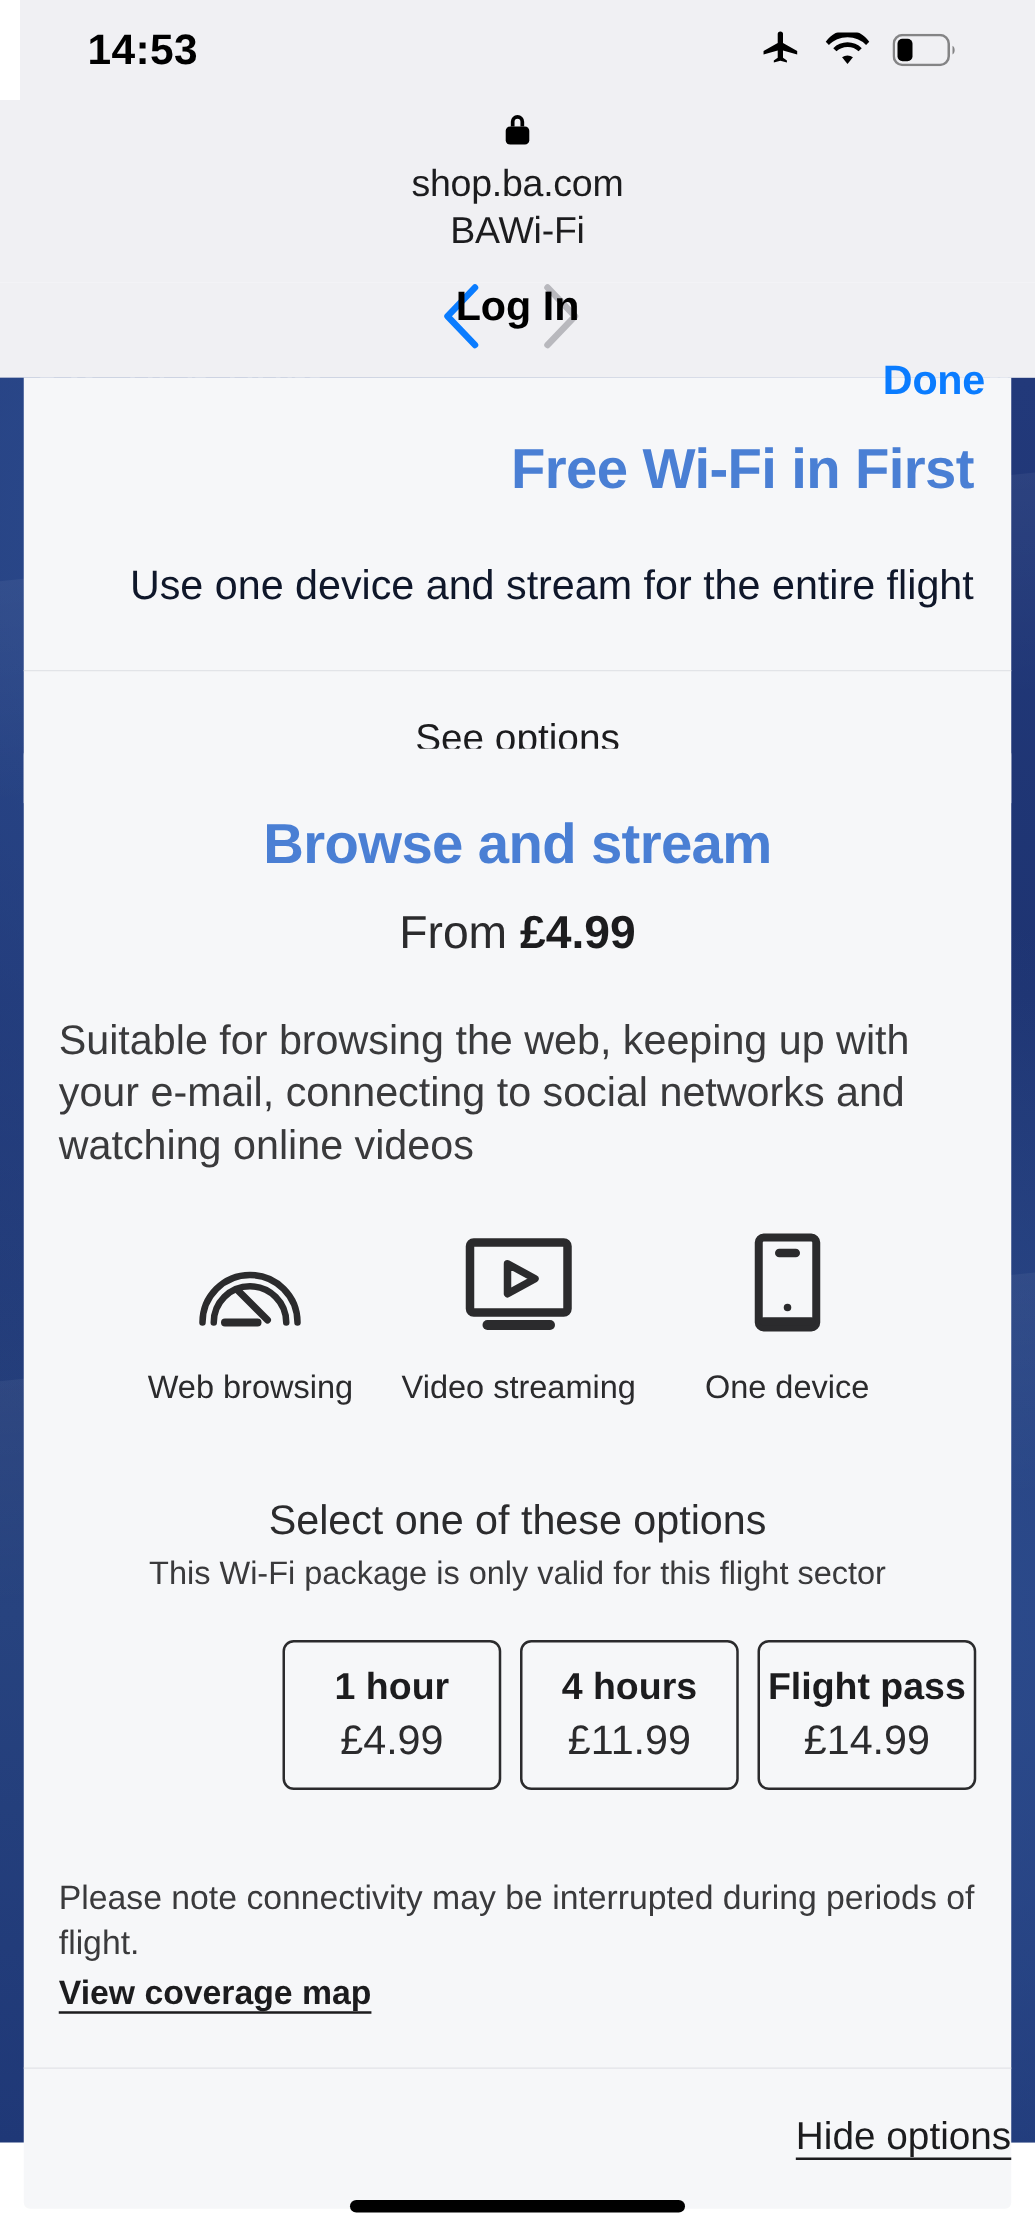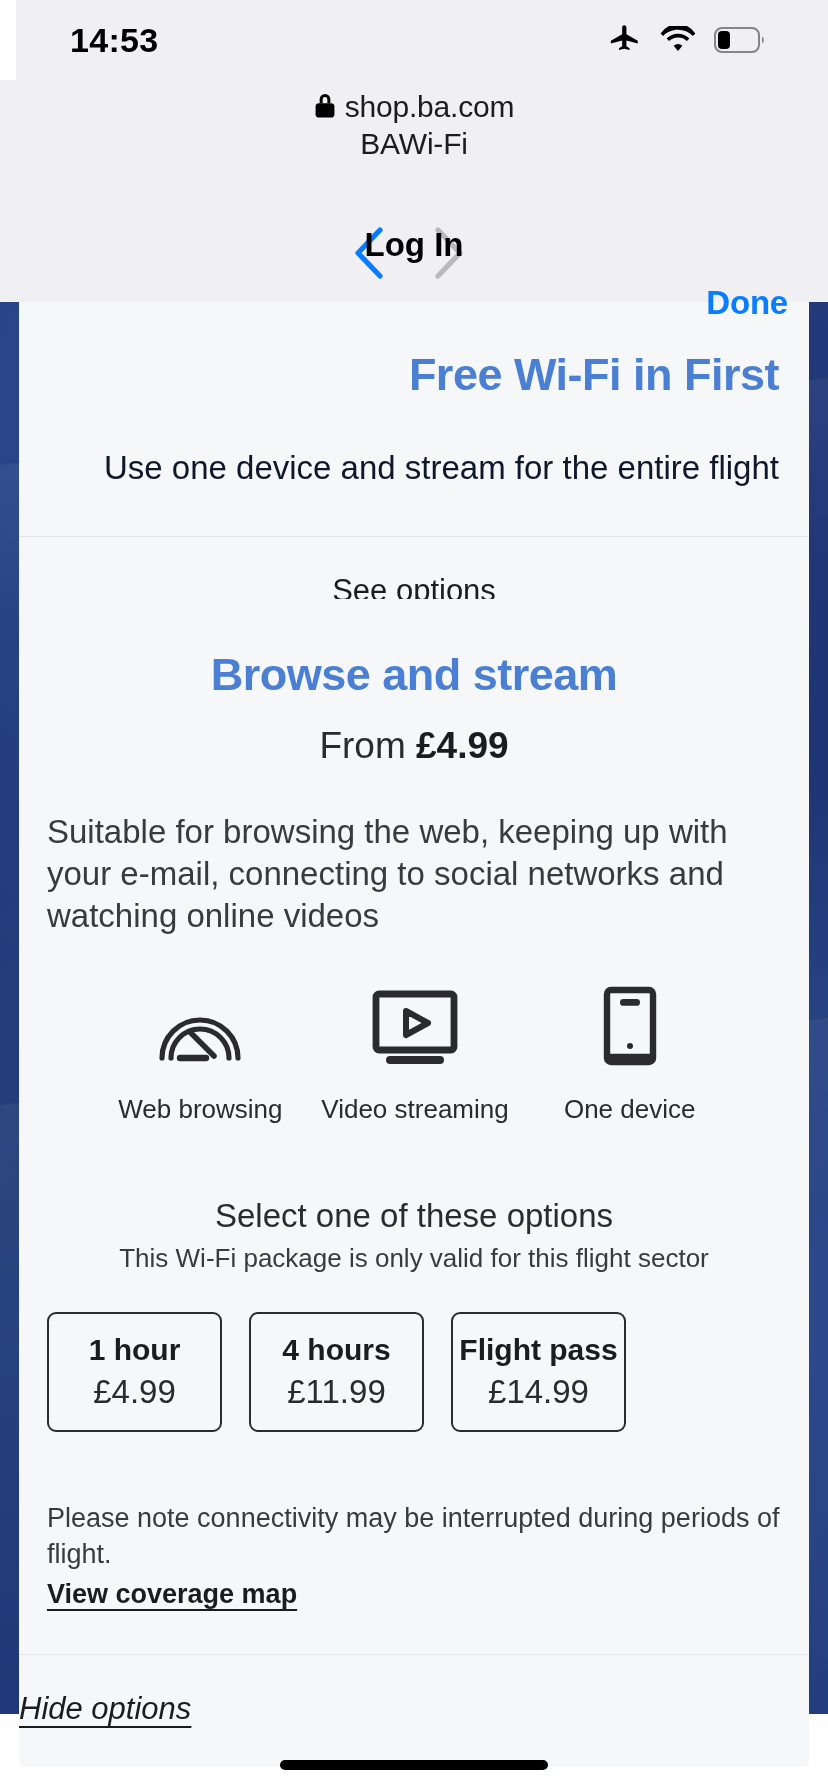--- a/index.html
+++ b/index.html
@@ -25,21 +25,21 @@
 
   
   .sheet-header {
     position:absolute; top:80px; left:0; right:0; height:146px;
     background:#f0f0f3;
   }
   .url-row {
     display:flex; flex-direction:column; align-items:center; justify-content:center;
     padding-top:10px;
   }
-  .url-line { display:flex; align-items:center; gap:9px; }
+  .url-line { display:flex; align-items:center; gap:9px;flex-direction:column; }
   .lock-icon { display:block; }
   .url-text { font-size:30px; color:#1c1c1e; letter-spacing:-0.2px; }
   .ssid-text { font-size:30px; color:#1c1c1e; margin-top:3px; letter-spacing:-0.2px; }
 
   .nav-row {
     position:absolute; top:226px; left:0; right:0; height:76px;
     background:#f0f0f3;
     display:flex; align-items:center;
     padding:0 40px 0 30px;
     flex-direction:column;
@@ -134,21 +134,21 @@
   .feature-label { margin-top:28px; font-size:26px; color:#2b2b2d; white-space:nowrap; }
 
   .select-heading {
     margin-top:72px; text-align:center; font-size:33px; color:#2b2b2d;
   }
   .select-note {
     margin-top:8px; text-align:center; font-size:26px; color:#3a3a3c;
   }
 
   .options {
-    display:flex; justify-content:flex-start; gap:27px;
+    display:flex; justify-content:flex-end; gap:15px;
     margin-top:38px;
   }
   .option {
     width:175px; height:120px;
     border:2px solid #2b2b2d; border-radius:9px;
     background:#f6f7f9;
     display:flex; flex-direction:column; align-items:center; justify-content:center;
     gap:6px;
   }
   .option-name { font-size:30px; font-weight:700; color:#1c1c1e; }
@@ -156,21 +156,21 @@
 
   .fineprint {
     margin:68px 0 0; font-size:27px; color:#3a3a3c; line-height:1.35;
   }
   .coverage-link {
     display:inline-block; margin-top:6px;
     font-size:27px; font-weight:700; color:#1c1c1e;
     text-decoration:underline; text-underline-offset:6px; text-decoration-thickness:2px;
   }
   .c2-footer-divider { margin-top:44px; height:1px; background:#e2e4e8; }
-  .c2-footer { padding:36px 0 40px; text-align:left;font-style:italic; }
+  .c2-footer { padding:36px 0 40px; text-align:right; }
 
   
   .home-indicator {
     position:absolute; bottom:22px; left:50%; transform:translateX(-50%);
     width:268px; height:10px; border-radius:5px; background:#000;
   }
 </style>
 </head>
 <body>
 

